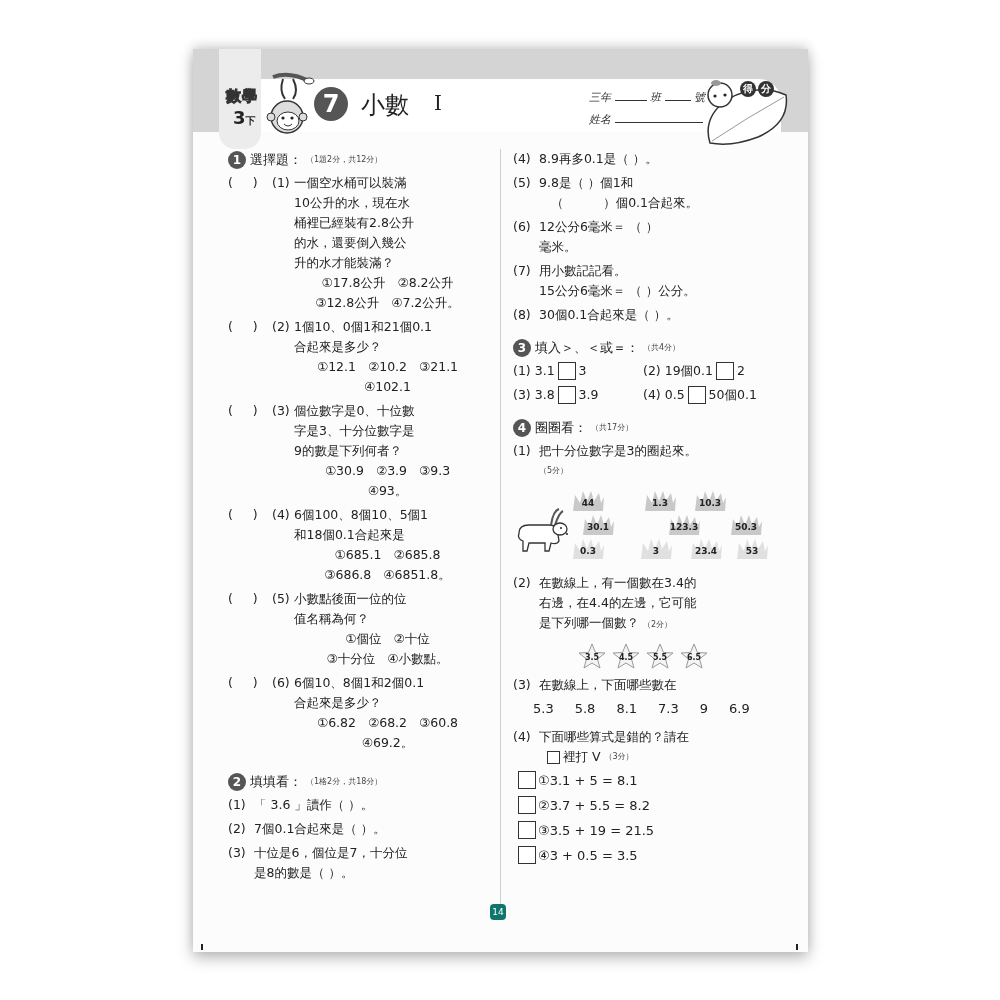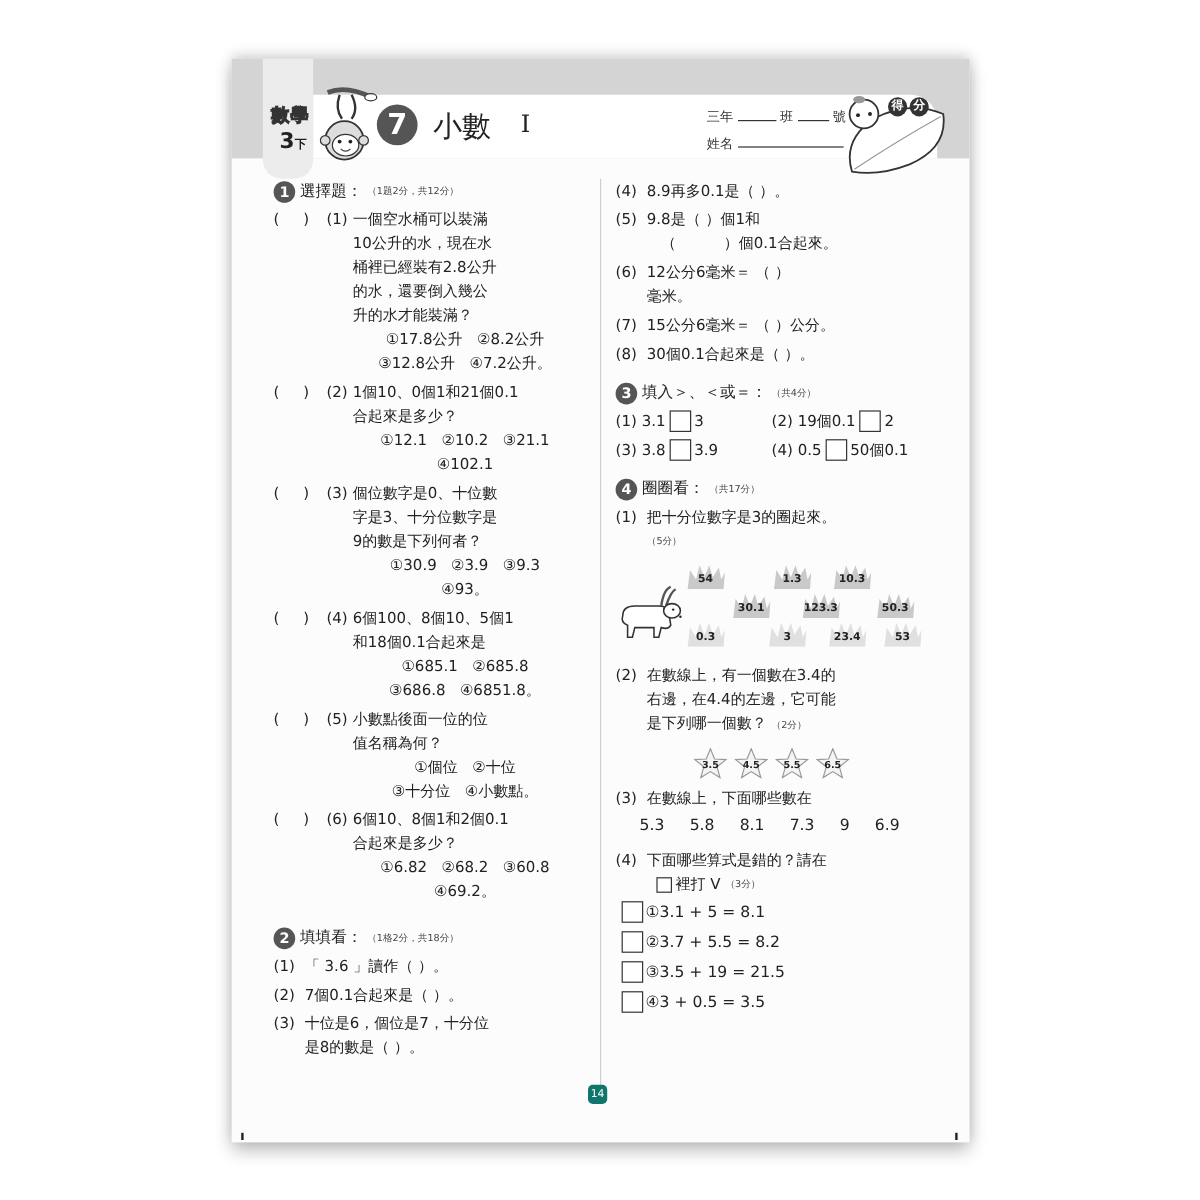--- a/index.html
+++ b/index.html
@@ -32,21 +32,21 @@
   .grade small { font-size: 10px; }
   .monkey { position: absolute; left: 66px; top: 22px; width: 60px; height: 70px; }
 
   .unit-badge {
     position: absolute; left: 121px; top: 38px; width: 34px; height: 34px; border-radius: 50%;
     background: #555; color: #fff; font-weight: bold; font-size: 24px; text-align: center; line-height: 34px;
   }
   .unit-title { position: absolute; left: 168px; top: 40px; font-size: 24px; color: #222; }
   .unit-roman { position: absolute; left: 241px; top: 42px; font-family: "DejaVu Serif", serif; font-size: 20px; }
 
-  .meta { position: absolute; left: 396px; top: 38px; font-size: 11px; color: #333; line-height: 22px; }
+  .meta { position: absolute; left: 396px; top: 38px; font-size: 11px; color: #333; line-height: 22px; font-style: italic; }
   .blank { display: inline-block; border-bottom: 1px solid #333; height: 12px; vertical-align: baseline; }
   .score-area { position: absolute; left: 505px; top: 28px; width: 92px; height: 70px; }
   .score-pill {
     position: absolute; display: inline-block; width: 16px; height: 16px; border-radius: 50%;
     background: #333; color: #fff; font-size: 10px; font-weight: bold; text-align: center; line-height: 16px;
   }
 
   .col-divider { position: absolute; left: 307px; top: 100px; width: 1px; height: 760px; background: #cfcfcf; }
 
   .col { position: absolute; font-size: 12.5px; line-height: 20px; }
@@ -284,20 +284,21 @@
     <div class="fq">
       <span class="qn">(6)</span>
       <div class="qbody">
         <span class="line">12公分6毫米＝ （            ）</span>
         <span class="line">毫米。</span>
       </div>
     </div>
     <div class="fq">
       <span class="qn">(7)</span>
       <div class="qbody">
+        <span class="line">用小數記記看。</span>
         <span class="line">15公分6毫米＝ （       ）公分。</span>
       </div>
     </div>
     <div class="fq">
       <span class="qn">(8)</span>
       <div class="qbody">
           <span class="line">30個0.1合起來是（          ）。</span>
         </div>
     </div>
 
@@ -339,28 +340,28 @@
     <div class="grass-field">
       <svg class="goat" viewBox="0 0 58 50">
         <path d="M6 26 Q6 18 16 18 L36 18 Q42 18 44 22 L46 34 Q44 38 38 36 L36 44 L32 44 L32 36 L16 36 L14 44 L10 44 L10 34 Q4 32 6 26 Z" fill="#fff" stroke="#333" stroke-width="1.3"></path>
         <path d="M38 18 Q40 4 46 2 M42 18 Q46 6 50 4" stroke="#555" stroke-width="2" fill="none"></path>
         <ellipse cx="47" cy="22" rx="7" ry="6" fill="#fff" stroke="#333" stroke-width="1.3"></ellipse>
         <circle cx="48" cy="21" r="1" fill="#222"></circle>
         <circle cx="54" cy="27" r="1" fill="#222"></circle>
       </svg>
       <div class="grass" style="left:58px;top:4px"><svg viewBox="0 0 34 22">
             <path d="M2 22 L4 6 L9 14 L12 2 L16 12 L20 2 L23 12 L28 4 L30 14 L33 8 L32 22 Z" fill="#c9c9c9"></path>
-          </svg><span>54</span></div>
+          </svg><span>44</span></div>
       <div class="grass" style="left:130px;top:4px"><svg viewBox="0 0 34 22">
             <path d="M2 22 L4 6 L9 14 L12 2 L16 12 L20 2 L23 12 L28 4 L30 14 L33 8 L32 22 Z" fill="#c9c9c9"></path>
           </svg><span>1.3</span></div>
       <div class="grass" style="left:180px;top:4px"><svg viewBox="0 0 34 22">
             <path d="M2 22 L4 6 L9 14 L12 2 L16 12 L20 2 L23 12 L28 4 L30 14 L33 8 L32 22 Z" fill="#c9c9c9"></path>
           </svg><span>10.3</span></div>
-      <div class="grass" style="left:94px;top:28px;width:38px"><svg viewBox="0 0 34 22" style="width:38px">
+      <div class="grass" style="left:66px;top:28px;width:38px"><svg viewBox="0 0 34 22" style="width:38px">
             <path d="M2 22 L4 6 L9 14 L12 2 L16 12 L20 2 L23 12 L28 4 L30 14 L33 8 L32 22 Z" fill="#c9c9c9"></path>
           </svg><span>30.1</span></div>
       <div class="grass" style="left:150px;top:28px;width:42px"><svg viewBox="0 0 34 22" style="width:42px">
             <path d="M2 22 L4 6 L9 14 L12 2 L16 12 L20 2 L23 12 L28 4 L30 14 L33 8 L32 22 Z" fill="#c9c9c9"></path>
           </svg><span>123.3</span></div>
       <div class="grass" style="left:214px;top:28px;width:38px"><svg viewBox="0 0 34 22" style="width:38px">
             <path d="M2 22 L4 6 L9 14 L12 2 L16 12 L20 2 L23 12 L28 4 L30 14 L33 8 L32 22 Z" fill="#c9c9c9"></path>
           </svg><span>50.3</span></div>
       <div class="grass" style="left:58px;top:52px"><svg viewBox="0 0 34 22">
             <path d="M2 22 L4 6 L9 14 L12 2 L16 12 L20 2 L23 12 L28 4 L30 14 L33 8 L32 22 Z" fill="#e0e0e0"></path>

